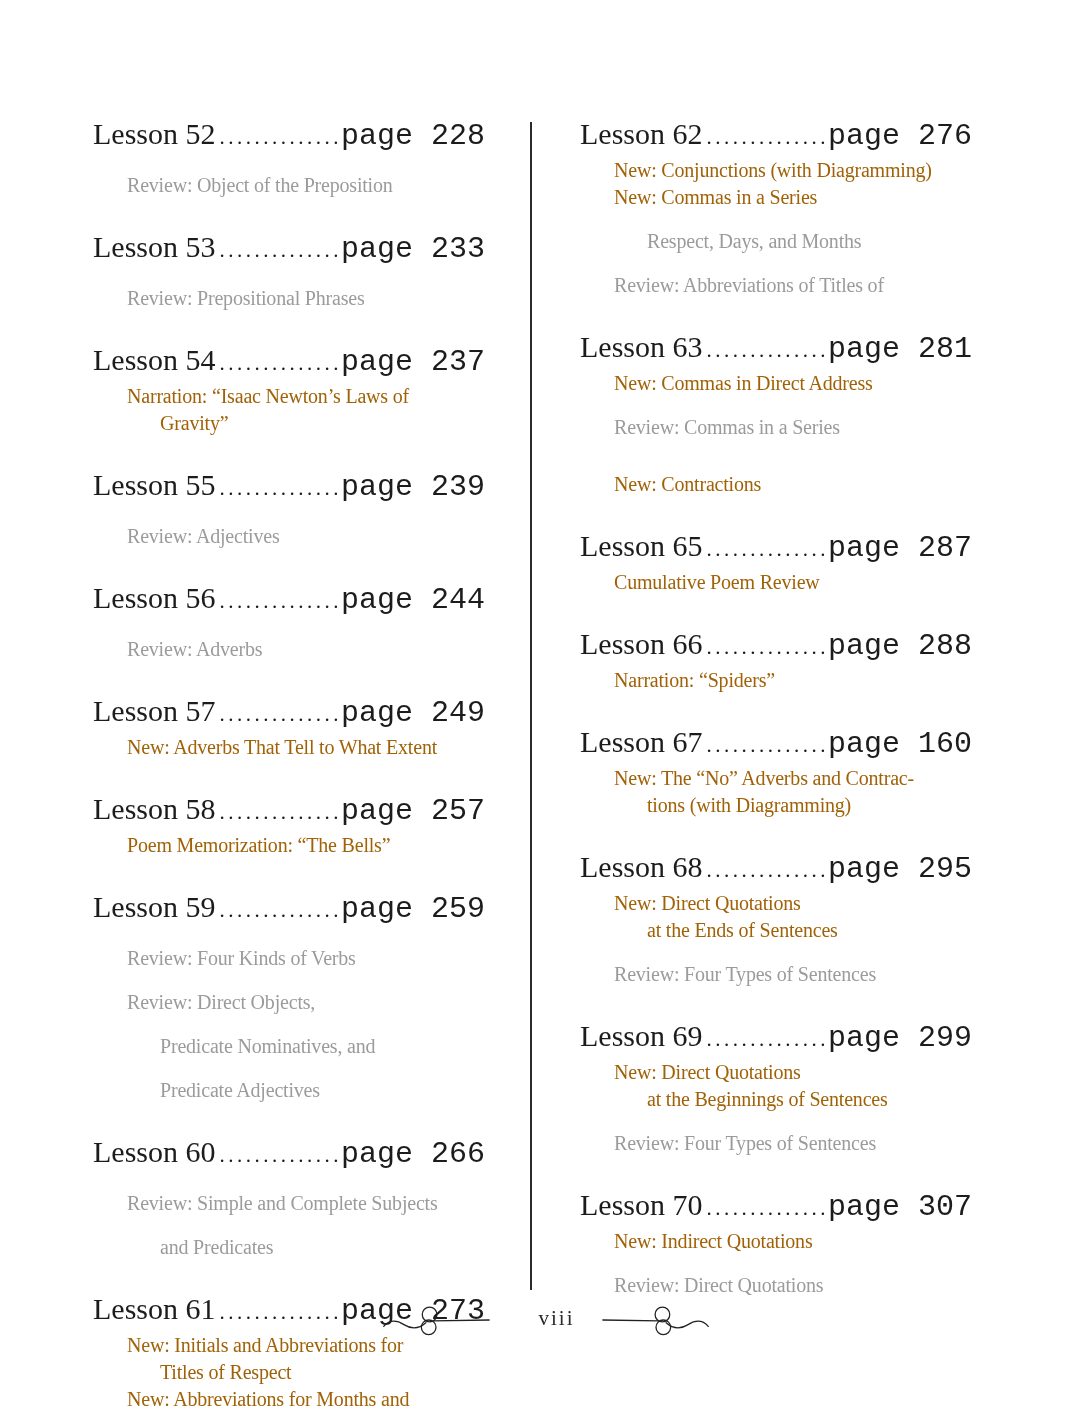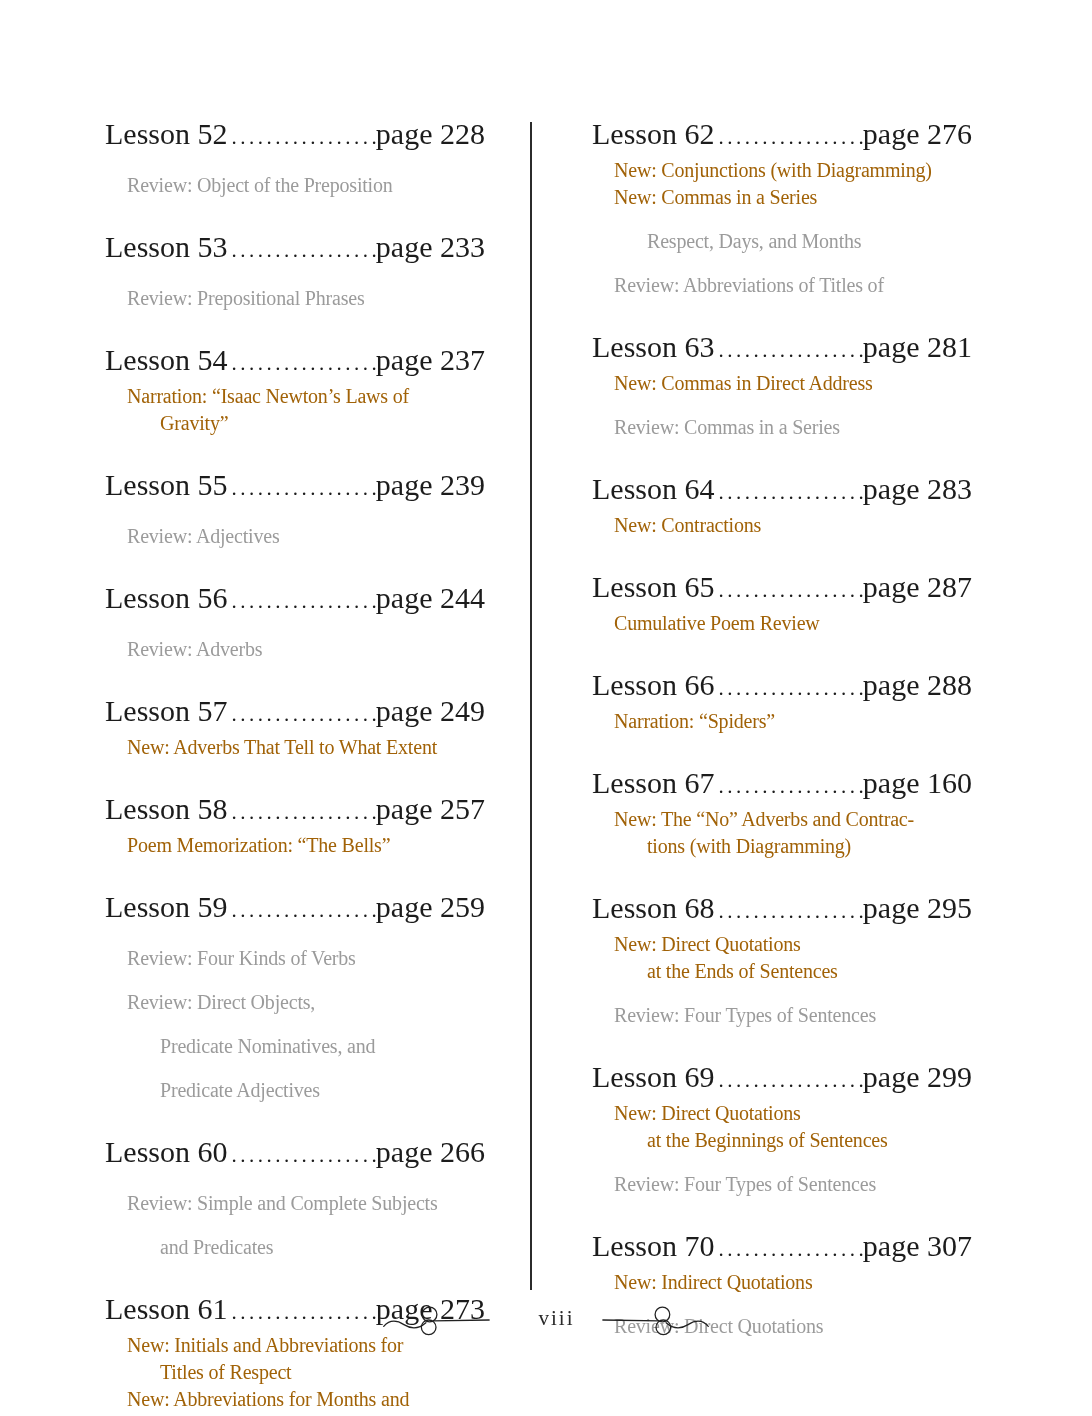--- a/index.html
+++ b/index.html
@@ -17,29 +17,29 @@
   .divider{
     position:absolute;left:530px;top:122px;
     width:1.5px;height:1168px;background:#2b2b2b;
   }
   .entry{margin-bottom:30px;}
   .entry-head{
     display:flex;align-items:baseline;
     font-size:30px;line-height:36px;color:#1c1c1c;
     margin-bottom:2px;
   }
-  .entry-head .title{white-space:nowrap;margin-left:12px;}
+  .entry-head .title{white-space:nowrap;}
   .entry-head .dots{
     flex:1 1 auto;overflow:hidden;white-space:nowrap;
     font-size:21px;letter-spacing:3.5px;padding:0 4px;color:#1c1c1c;
   }
   .entry-head .dots::after{
     content:"........................................................................";
   }
-  .entry-head .pagenum{white-space:nowrap;}
+  .entry-head .pagenum{white-space:nowrap;font-family:Liberation Mono, monospace;}
   .subline{
     font-size:20px;line-height:27px;
     padding-left:34px;letter-spacing:-0.2px;
     color:#a16207;white-space:nowrap;
   }
   .subline.cont{padding-left:67px;}
   .subline.gray{color:#9b9b9b;margin-top:17px;}
   .footer{
     position:absolute;left:0;top:1300px;width:100%;
     display:flex;justify-content:center;align-items:center;gap:26px;
@@ -163,25 +163,20 @@
       <div class="entry">
         <div class="entry-head">
           <span class="title">Lesson 63</span>
           <span class="dots"></span>
           <span class="pagenum">page 281</span>
         </div>
         <div class="subline">New: Commas in Direct Address</div>
         <div class="subline gray">Review: Commas in a Series</div>
       </div>
       <div class="entry">
-        <div class="entry-head">
-          <span class="title">Lesson 64</span>
-          <span class="dots"></span>
-          <span class="pagenum">page 283</span>
-        </div>
         <div class="subline">New: Contractions</div>
       </div>
       <div class="entry">
         <div class="entry-head">
           <span class="title">Lesson 65</span>
           <span class="dots"></span>
           <span class="pagenum">page 287</span>
         </div>
         <div class="subline">Cumulative Poem Review</div>
       </div>

